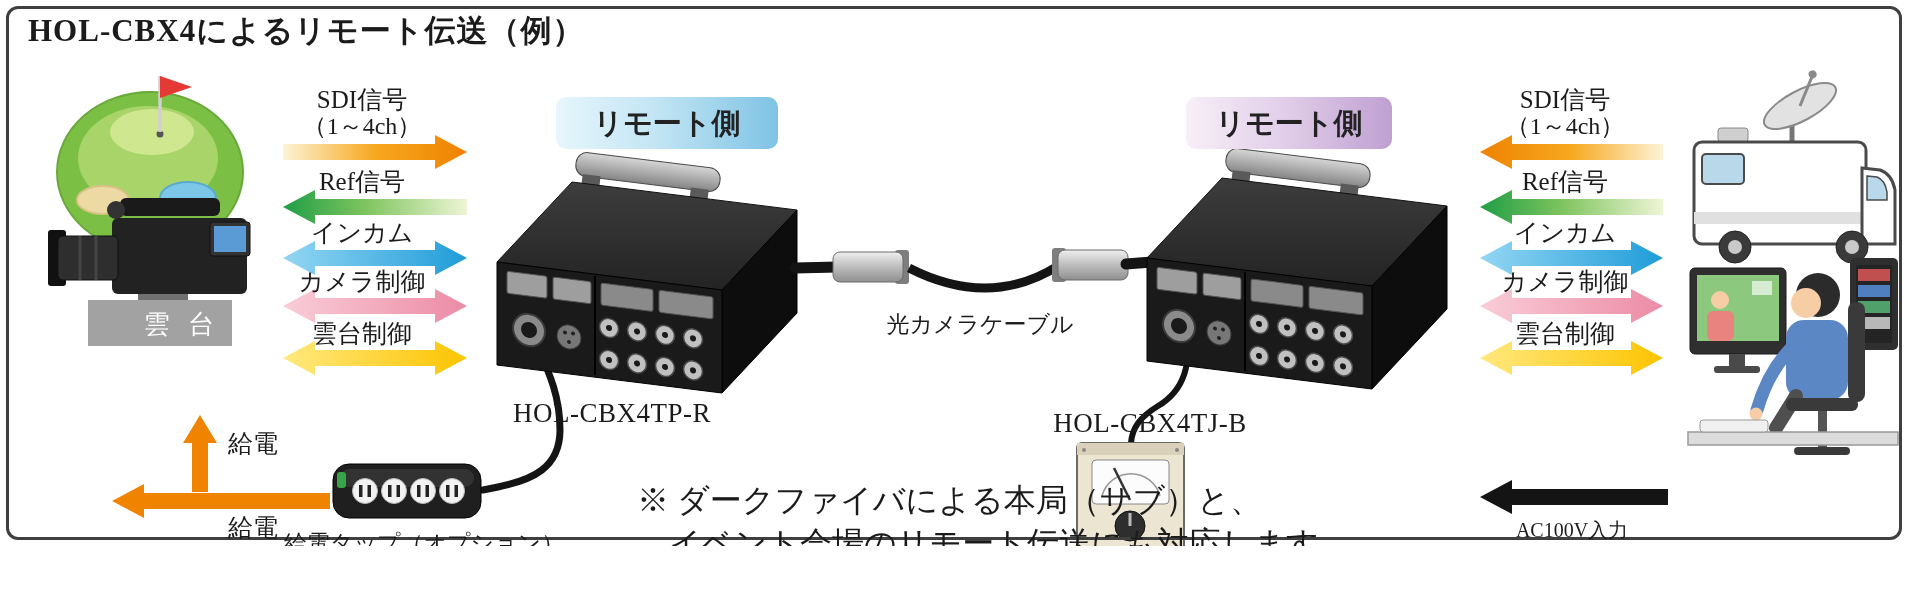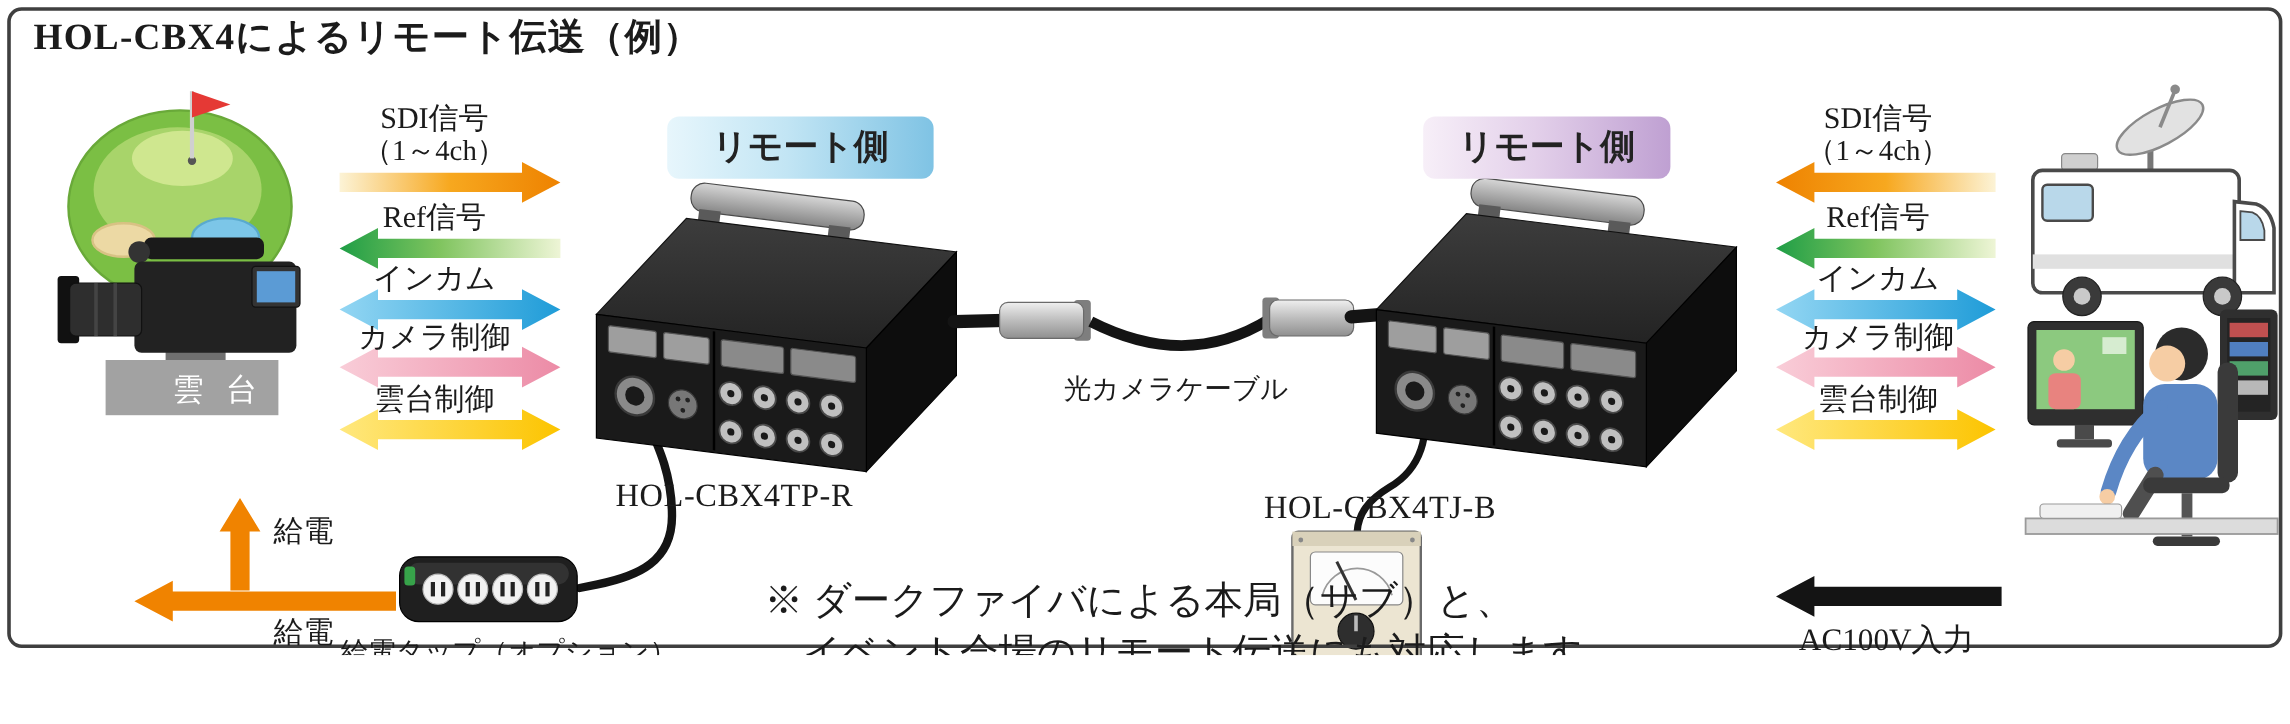--- a/index.html
+++ b/index.html
@@ -314,19 +314,19 @@
   <div class="lbl ctr model" style="left:612px;top:398px;text-align:right;">HOL-CBX4TP-R</div>
   <div class="lbl ctr model" style="left:1150px;top:408px;">HOL-CBX4TJ-B</div>
 
   <div class="lbl ctr" style="left:980px;top:312px;font-size:23px;">光カメラケーブル</div>
 
   <div class="lbl ctr white" style="left:160px;top:310px;font-size:26px;letter-spacing:6px;margin-left:22px;">雲 台</div>
 
   <div class="lbl" style="left:228px;top:430px;font-size:25px;">給電</div>
   <div class="lbl" style="left:228px;top:514px;font-size:25px;">給電</div>
   <div class="lbl ctr" style="left:424px;top:531px;font-size:23px;">給電タップ（オプション）</div>
-  <div class="lbl ctr" style="left:1572px;top:519px;font-size:26px;">AC100V入力</div>
+  <div class="lbl ctr" style="left:1572px;top:519px;font-size:20px;">AC100V入力</div>
   <div class="lbl ctr" style="left:1130px;top:560px;font-size:24px;">スライダック</div>
 
   <div class="lbl note" style="left:637px;top:483px;">※ ダークファイバによる本局（サブ）と、</div>
   <div class="lbl note" style="left:669px;top:526px;">イベント会場のリモート伝送にも対応します。</div>
 
 </div>
 
 </body></html>

